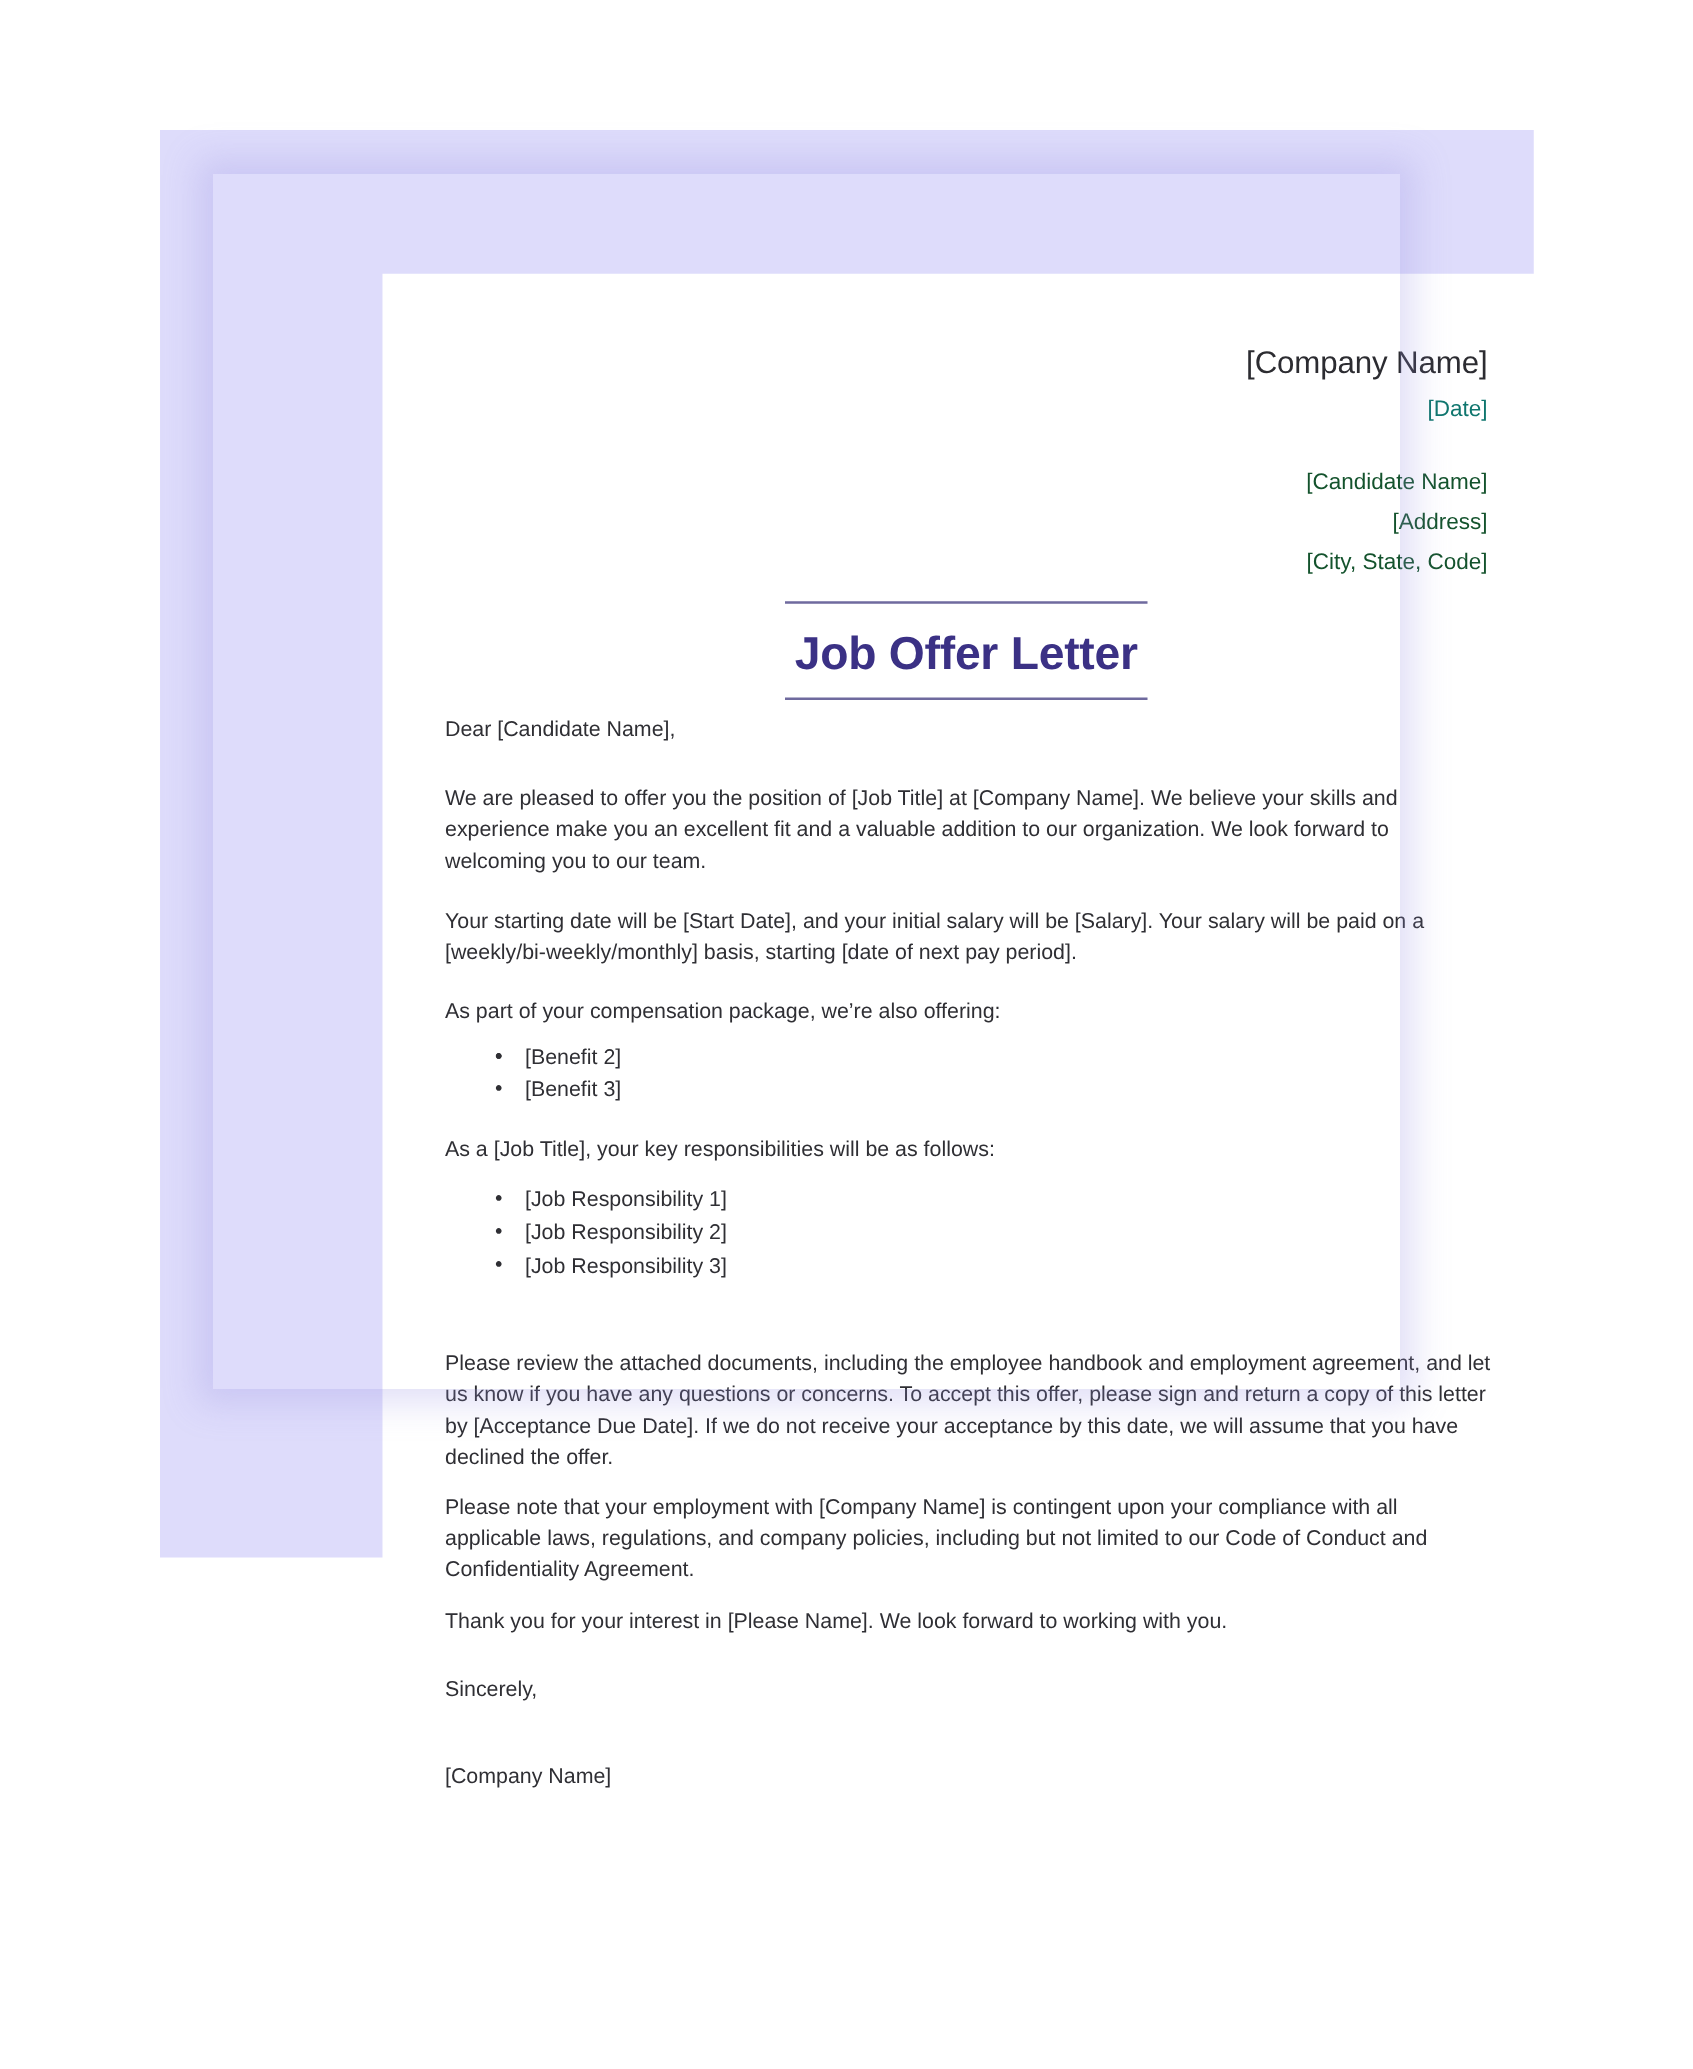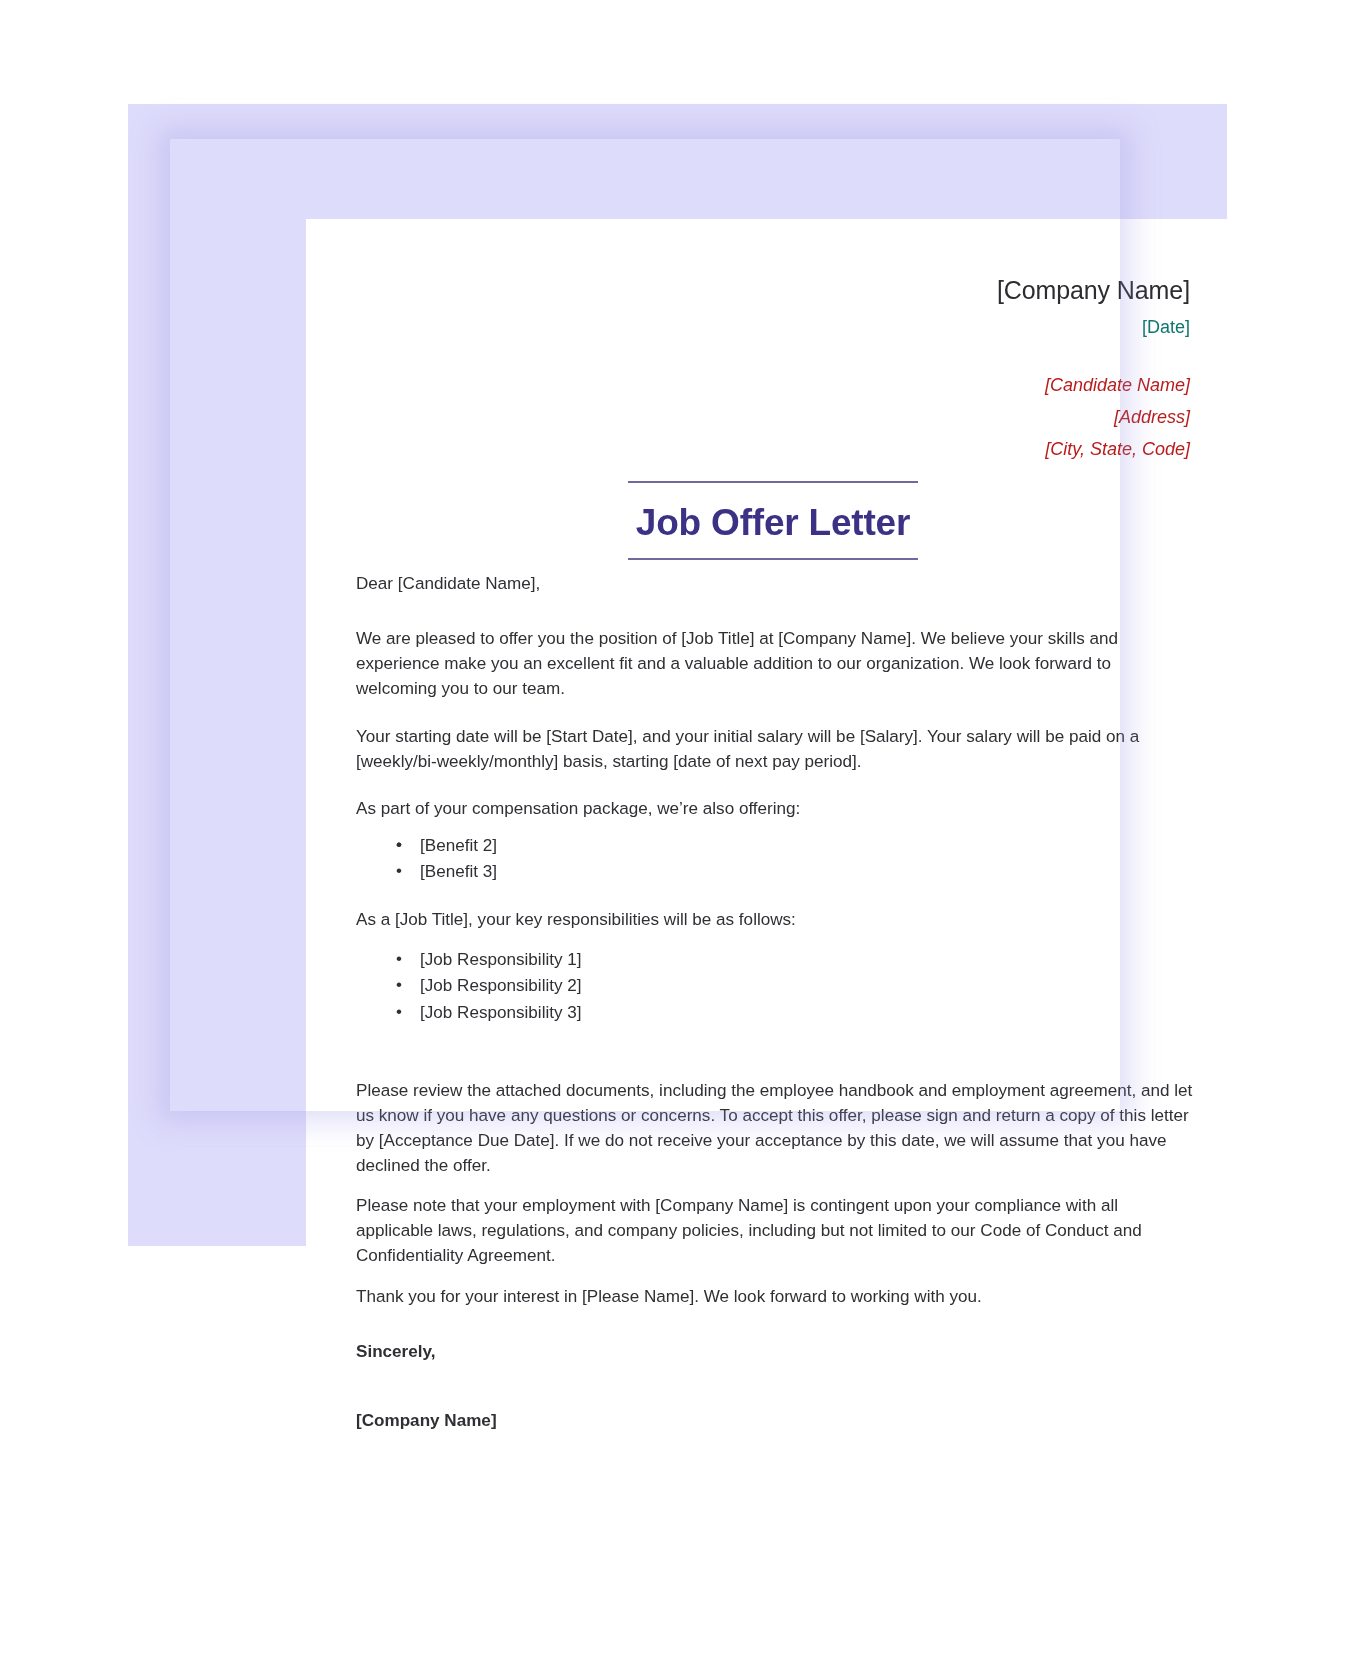--- a/index.html
+++ b/index.html
@@ -69,22 +69,21 @@
     font-size: 18px;
     line-height: 1.45;
     margin-top: 6px;
     color: #0f766e;
     white-space: nowrap;
   }
   .recipient {
     margin-top: 29px;
     font-size: 18px;
     line-height: 1.78;
-    color: #b91c1c;
-    font-style: italic;
+    color: #14532d;
   }
   .recipient div { white-space: nowrap; }
 
   
   .title-wrap {
     position: absolute;
     left: 0;
     right: 0;
     top: 262px;
     text-align: center;
@@ -138,21 +137,21 @@
   ul.bullets li .bullet-dot {
     position: absolute;
     left: 0;
     top: 0;
     width: 10px;
     text-align: center;
     color: #2f2f34;
     font-size: 17px;
     line-height: 1.47;
   }
-  .sig-line { margin: 0; font-weight: bold; }
+  .sig-line { margin: 0; }
 </style>
 </head>
 <body>
 
 <div class="backdrop">
   <div class="sheet">
 
     <div class="addr-block">
       <div class="company-name-head">[Company Name]</div>
       <div class="date-head">[Date]</div>

